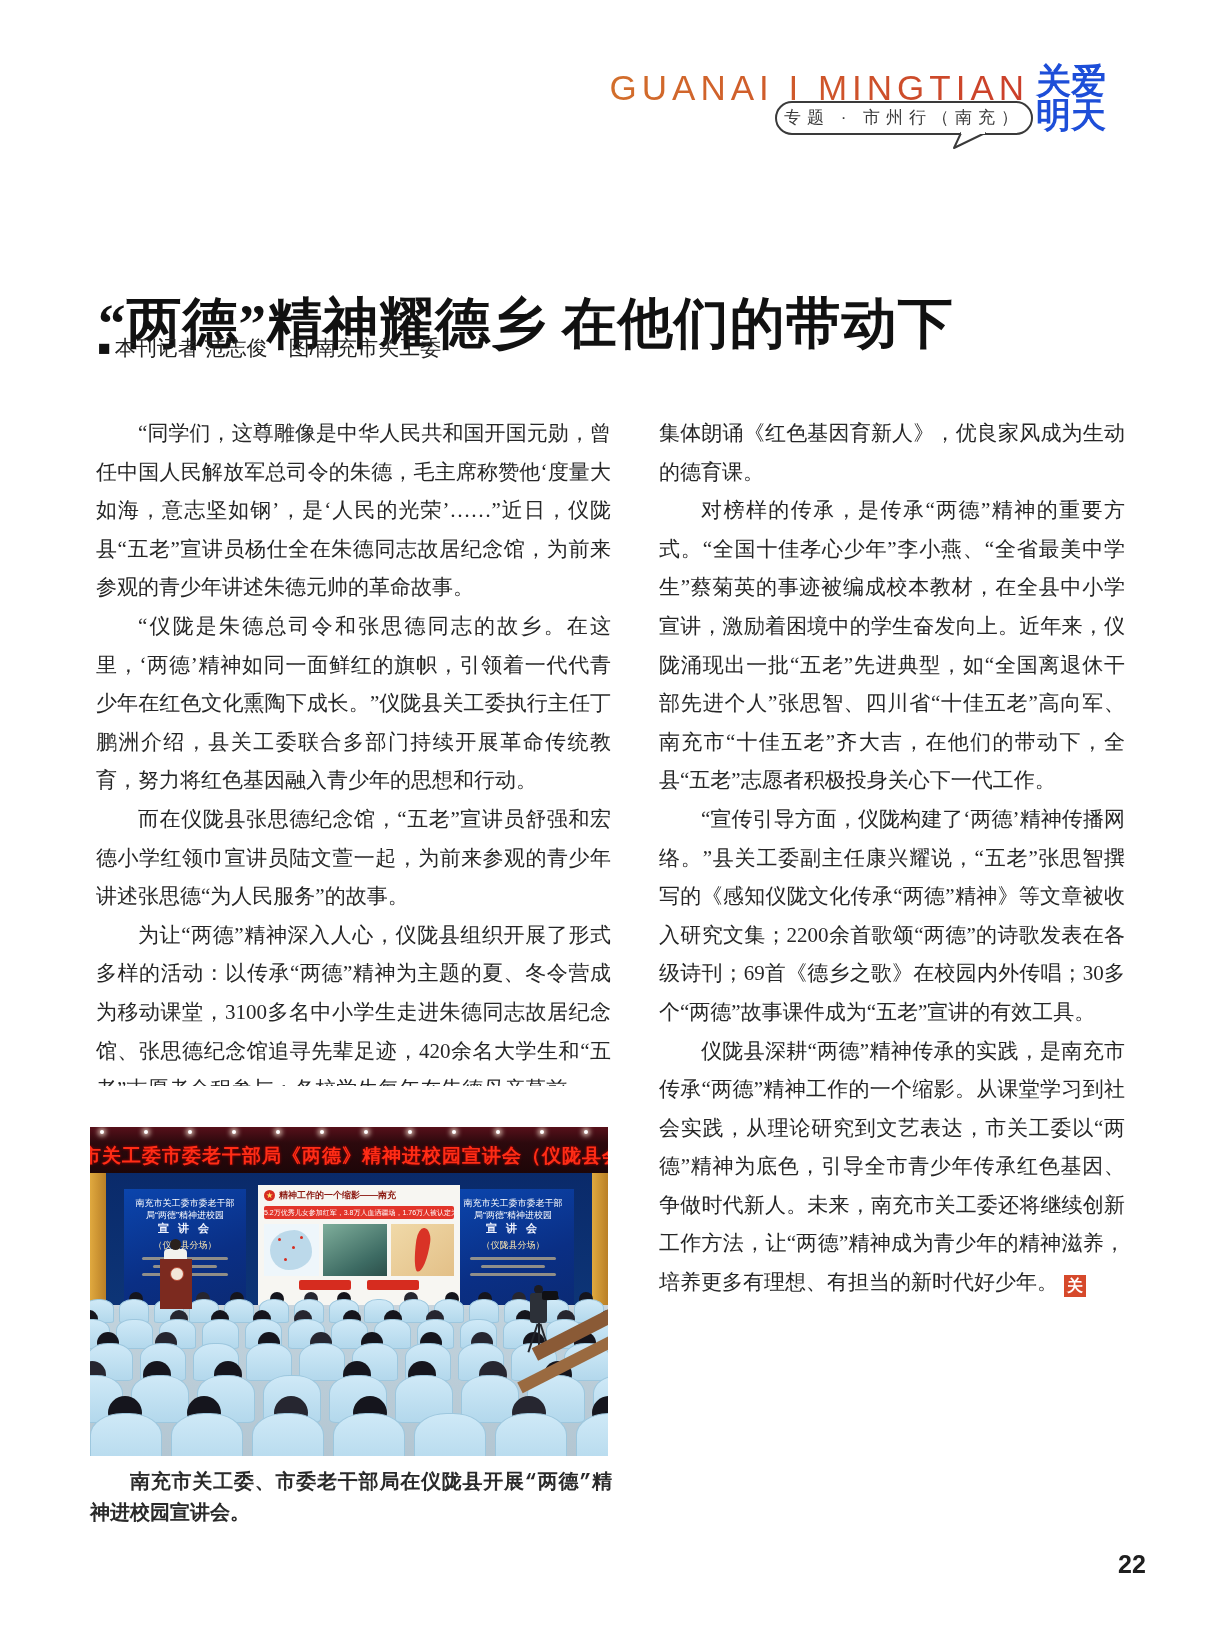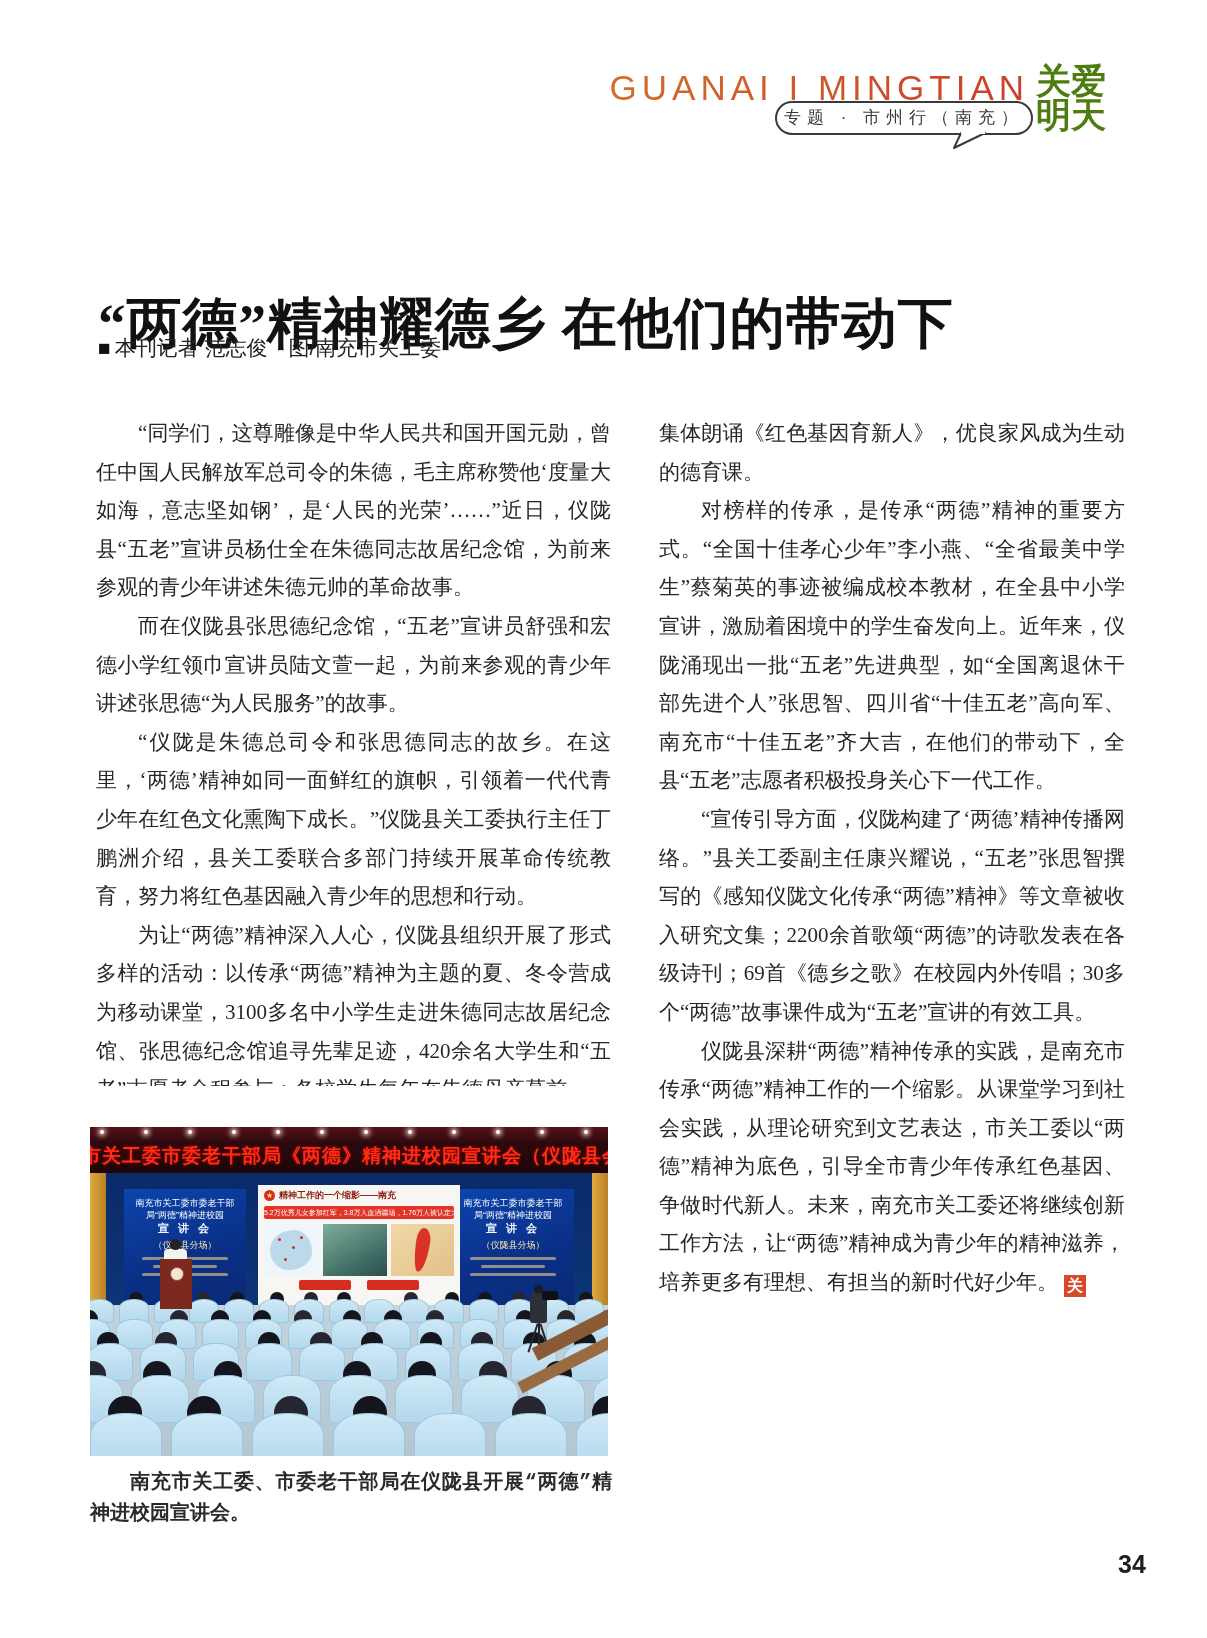--- a/index.html
+++ b/index.html
@@ -11,21 +11,21 @@
             font-size:35px;font-weight:normal;letter-spacing:5px;white-space:nowrap;
             background:linear-gradient(90deg,#d26e2b 0%,#cb3e2a 100%);
             -webkit-background-clip:text;background-clip:text;color:transparent;}
   .tab-wrap{position:absolute;top:101px;right:170px;width:262px;height:50px;}
   .tab-wrap svg{position:absolute;left:0;top:0;}
   .tab-label{position:absolute;left:0;top:5px;width:258px;text-align:center;
              font-family:"Liberation Sans","DejaVu Sans",sans-serif;font-size:17px;color:#3a3a3a;
              letter-spacing:6px;white-space:nowrap;}
   .brand-logo{position:absolute;top:64px;right:100px;width:72px;text-align:center;
               font-family:"Liberation Sans","DejaVu Sans",sans-serif;font-weight:bold;
-              font-size:35px;line-height:34px;color:#4d7c0f;letter-spacing:0px;}
+              font-size:35px;line-height:34px;color:#1d4ed8;letter-spacing:0px;}
 
   
   .article-title{position:absolute;left:98px;top:250px;width:1010px;
                  font-size:55px;font-weight:900;letter-spacing:1px;color:#111;white-space:nowrap;}
   .byline{position:absolute;left:98px;top:334px;font-family:"Liberation Sans","DejaVu Sans",sans-serif;
           font-size:21px;color:#222;}
   .byline .sq{color:#111;margin-right:4px;}
 
   
   .col{position:absolute;top:414px;text-align:justify;font-size:21px;line-height:38.6px;color:#262626;}
@@ -127,22 +127,22 @@
     <div>明天</div>
   </div>
 
   <h1 class="article-title">“两德”精神耀德乡 在他们的带动下</h1>
   <div class="byline">
     <span class="sq">■</span><span>本刊记者 范志俊　图/南充市关工委</span>
   </div>
 
   <div class="col col-left">
     <p>“同学们，这尊雕像是中华人民共和国开国元勋，曾任中国人民解放军总司令的朱德，毛主席称赞他‘度量大如海，意志坚如钢’，是‘人民的光荣’……”近日，仪陇县“五老”宣讲员杨仕全在朱德同志故居纪念馆，为前来参观的青少年讲述朱德元帅的革命故事。</p>
+    <p>“仪陇是朱德总司令和张思德同志的故乡。在这里，‘两德’精神如同一面鲜红的旗帜，引领着一代代青少年在红色文化熏陶下成长。”仪陇县关工委执行主任丁鹏洲介绍，县关工委联合多部门持续开展革命传统教育，努力将红色基因融入青少年的思想和行动。</p>
     <p>而在仪陇县张思德纪念馆，“五老”宣讲员舒强和宏德小学红领巾宣讲员陆文萱一起，为前来参观的青少年讲述张思德“为人民服务”的故事。</p>
-    <p>“仪陇是朱德总司令和张思德同志的故乡。在这里，‘两德’精神如同一面鲜红的旗帜，引领着一代代青少年在红色文化熏陶下成长。”仪陇县关工委执行主任丁鹏洲介绍，县关工委联合多部门持续开展革命传统教育，努力将红色基因融入青少年的思想和行动。</p>
     <p>为让“两德”精神深入人心，仪陇县组织开展了形式多样的活动：以传承“两德”精神为主题的夏、冬令营成为移动课堂，3100多名中小学生走进朱德同志故居纪念馆、张思德纪念馆追寻先辈足迹，420余名大学生和“五老”志愿者全程参与；各校学生每年在朱德母亲墓前</p>
   </div>
 
   <div class="col col-right">
     <p class="no-indent">集体朗诵《红色基因育新人》，优良家风成为生动的德育课。</p>
     <p>对榜样的传承，是传承“两德”精神的重要方式。“全国十佳孝心少年”李小燕、“全省最美中学生”蔡菊英的事迹被编成校本教材，在全县中小学宣讲，激励着困境中的学生奋发向上。近年来，仪陇涌现出一批“五老”先进典型，如“全国离退休干部先进个人”张思智、四川省“十佳五老”高向军、南充市“十佳五老”齐大吉，在他们的带动下，全县“五老”志愿者积极投身关心下一代工作。</p>
     <p>“宣传引导方面，仪陇构建了‘两德’精神传播网络。”县关工委副主任康兴耀说，“五老”张思智撰写的《感知仪陇文化传承“两德”精神》等文章被收入研究文集；2200余首歌颂“两德”的诗歌发表在各级诗刊；69首《德乡之歌》在校园内外传唱；30多个“两德”故事课件成为“五老”宣讲的有效工具。</p>
     <p><span>仪陇县深耕“两德”精神传承的实践，是南充市传承“两德”精神工作的一个缩影。从课堂学习到社会实践，从理论研究到文艺表达，市关工委以“两德”精神为底色，引导全市青少年传承红色基因、争做时代新人。未来，南充市关工委还将继续创新工作方法，让“两德”精神成为青少年的精神滋养，培养更多有理想、有担当的新时代好少年。</span><span class="endmark">关</span></p>
   </div>
 
@@ -327,15 +327,15 @@
       <div class="cam-body"></div>
       <div class="cam-cam"></div>
       <div class="cam-leg" style="left:4px;transform:rotate(18deg)"></div>
       <div class="cam-leg" style="left:10px"></div>
       <div class="cam-leg" style="left:16px;transform:rotate(-18deg)"></div>
     </div>
   </div>
 
   <div class="caption">南充市关工委、市委老干部局在仪陇县开展“两德”精神进校园宣讲会。</div>
 
-  <div class="page-number">34</div>
+  <div class="page-number">22</div>
 
 </div>
 
 </body></html>

